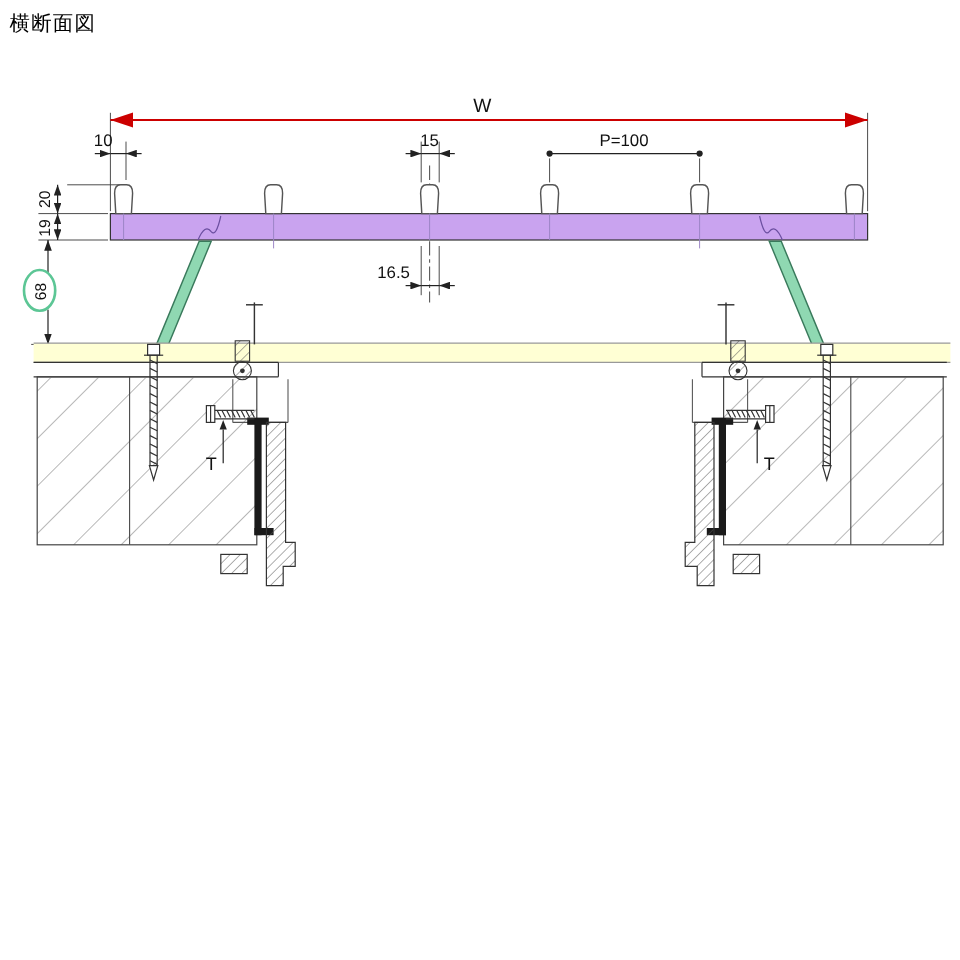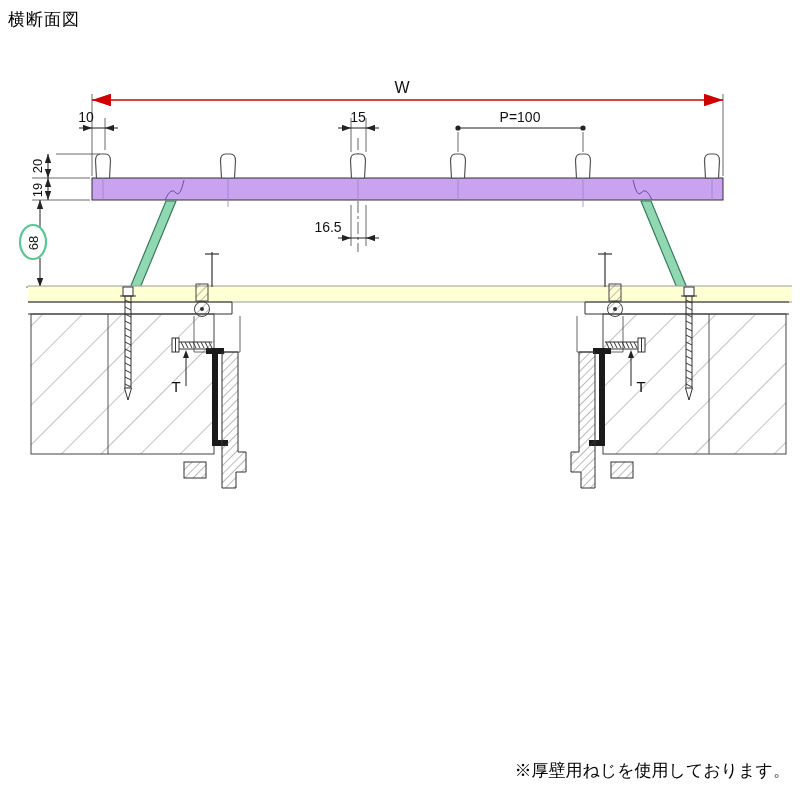--- a/index.html
+++ b/index.html
@@ -226,14 +226,13 @@
       <rect x="611" y="462" width="22" height="16" fill="url(#hatchFine)" stroke="#333" stroke-width="1"></rect>
 
       <g>
         <line x1="631" y1="358" x2="631" y2="386" stroke="#222" stroke-width="1"></line>
         <polygon points="628,358 634,358 631,350" fill="#222"></polygon>
         <text x="641" y="392" font-size="15" text-anchor="middle">T</text>
       </g>
     </g>
   </svg>
 
-  <div class="note">※厚壁用ねじを使用しております。</div>
 </div>
 
 </body></html>

